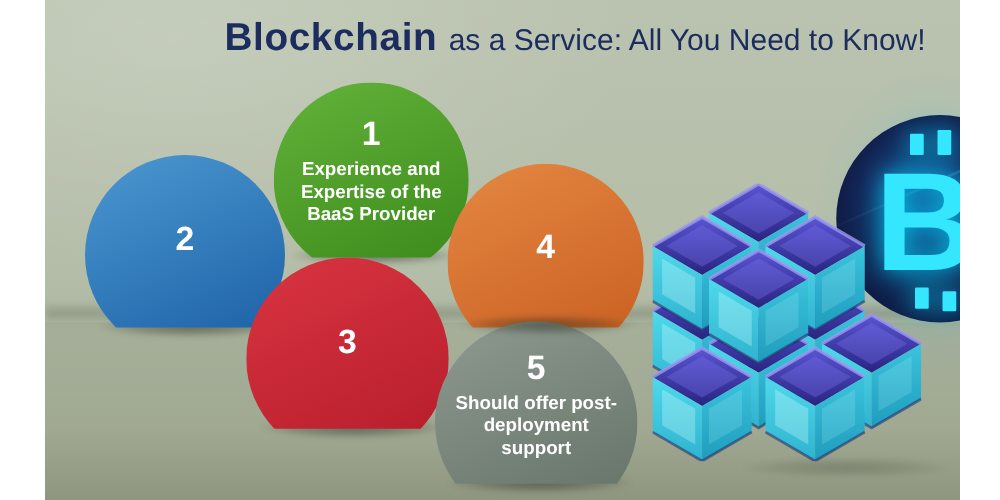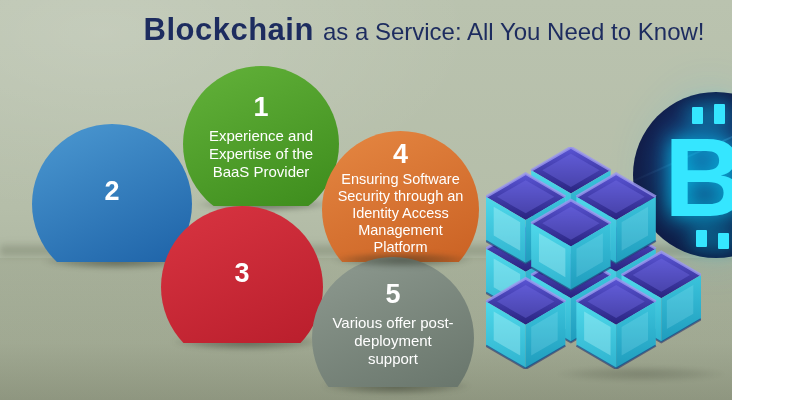--- a/index.html
+++ b/index.html
@@ -2,20 +2,21 @@
 <html><head>
 <meta charset="utf-8">
 <style>
   html,body{margin:0;padding:0;}
   body{width:800px;height:400px;overflow:hidden;font-family:"Liberation Sans",sans-serif;}
   #stage{
     position:relative;width:732px;height:400px;overflow:hidden;
     background:
       radial-gradient(620px 300px at 14% 8%, rgba(255,255,255,.16), rgba(255,255,255,0) 60%),
       linear-gradient(180deg,#bac3af 0%,#b5bea9 52%,#acb59f 76%,#a3ab94 100%);
+    margin-left: 36px;
   }
   
   .floor-band{
     position:absolute;left:0;top:242px;width:800px;height:16px;z-index:0;
     background:linear-gradient(180deg, rgba(72,79,58,.02), rgba(72,79,58,.30) 55%, rgba(72,79,58,.06));
     filter:blur(3px);
   }
   .floor-band2{
     position:absolute;left:0;top:258px;width:800px;height:142px;z-index:0;
     background:linear-gradient(180deg, rgba(120,128,104,.18), rgba(90,97,74,.10) 60%, rgba(70,76,56,.22));
@@ -27,21 +28,21 @@
   }
   .title .brand{font-size:31px;font-weight:bold;letter-spacing:.5px;}
   .title .tagline{font-size:24px;font-weight:400;margin-left:9px;}
   
   .bubble{
     position:absolute;border-radius:50%;color:#fff;text-align:center;
     display:flex;flex-direction:column;align-items:center;justify-content:center;
     box-sizing:border-box;
   }
   .bubble .num{font-size:27px;font-weight:bold;margin-bottom:6px;line-height:1;}
-  .bubble .lbl{font-size:15px;font-weight:normal;line-height:1.2;white-space:pre-line;}
+  .bubble .lbl{font-size:15px;font-weight:bold;line-height:1.2;white-space:pre-line;}
   #b1{left:183px;top:66px;width:156px;height:156px;clip-path:inset(0 0 16px 0);padding-bottom:14px;z-index:3;}
   #b2{left:32px;top:124px;width:160px;height:160px;clip-path:inset(0 0 22px 0);padding-bottom:20px;z-index:2;}
   #b3{left:161px;top:206px;width:162px;height:162px;clip-path:inset(0 0 25px 0);padding-bottom:22px;z-index:5;}
   #b4{left:322px;top:131px;width:157px;height:157px;clip-path:inset(0 0 26px 0);padding-bottom:22px;z-index:4;}
   #b4 .lbl{font-size:14.5px;line-height:1.17;}
   #b4 .num{margin-bottom:3px;}
   #b5{left:312px;top:257px;width:162px;height:162px;clip-path:inset(0 0 32px 0);padding-bottom:28px;z-index:6;}
   
   .gshadow{
     position:absolute;border-radius:50%;z-index:1;filter:blur(2px);
@@ -95,33 +96,28 @@
     <div class="num">1</div>
     <div class="lbl" style="max-width:142px">Experience and
 Expertise of the
 BaaS Provider</div>
   </div>
   <div class="bubble" id="b2" style="background: linear-gradient(155deg, rgb(71, 147, 205) 10%, rgb(30, 99, 168) 90%);">
     <div class="num">2</div>
   </div>
   <div class="bubble" id="b4" style="background: linear-gradient(155deg, rgb(226, 131, 63) 10%, rgb(202, 97, 35) 90%);">
     <div class="num">4</div>
-    <div class="lbl" style="max-width:152px">Ensuring Software
-Security through an
-Identity Access
-Management
-Platform</div>
   </div>
   <div class="gshadow" id="s4"></div>
   <div class="bubble" id="b3" style="background: linear-gradient(155deg, rgb(213, 50, 63) 10%, rgb(185, 30, 44) 90%);">
     <div class="num">3</div>
   </div>
   <div class="bubble" id="b5" style="background: linear-gradient(155deg, rgb(138, 150, 140) 10%, rgb(103, 116, 106) 90%);">
     <div class="num">5</div>
-    <div class="lbl" style="max-width:144px">Various offer post-
+    <div class="lbl" style="max-width:144px">Should offer post-
 deployment
 support</div>
   </div>
 
   <div class="coin">
     <div class="streak"></div>
   </div>
   <div class="btc">
     <div class="prong p-tl"></div>
     <div class="prong p-tr"></div>

